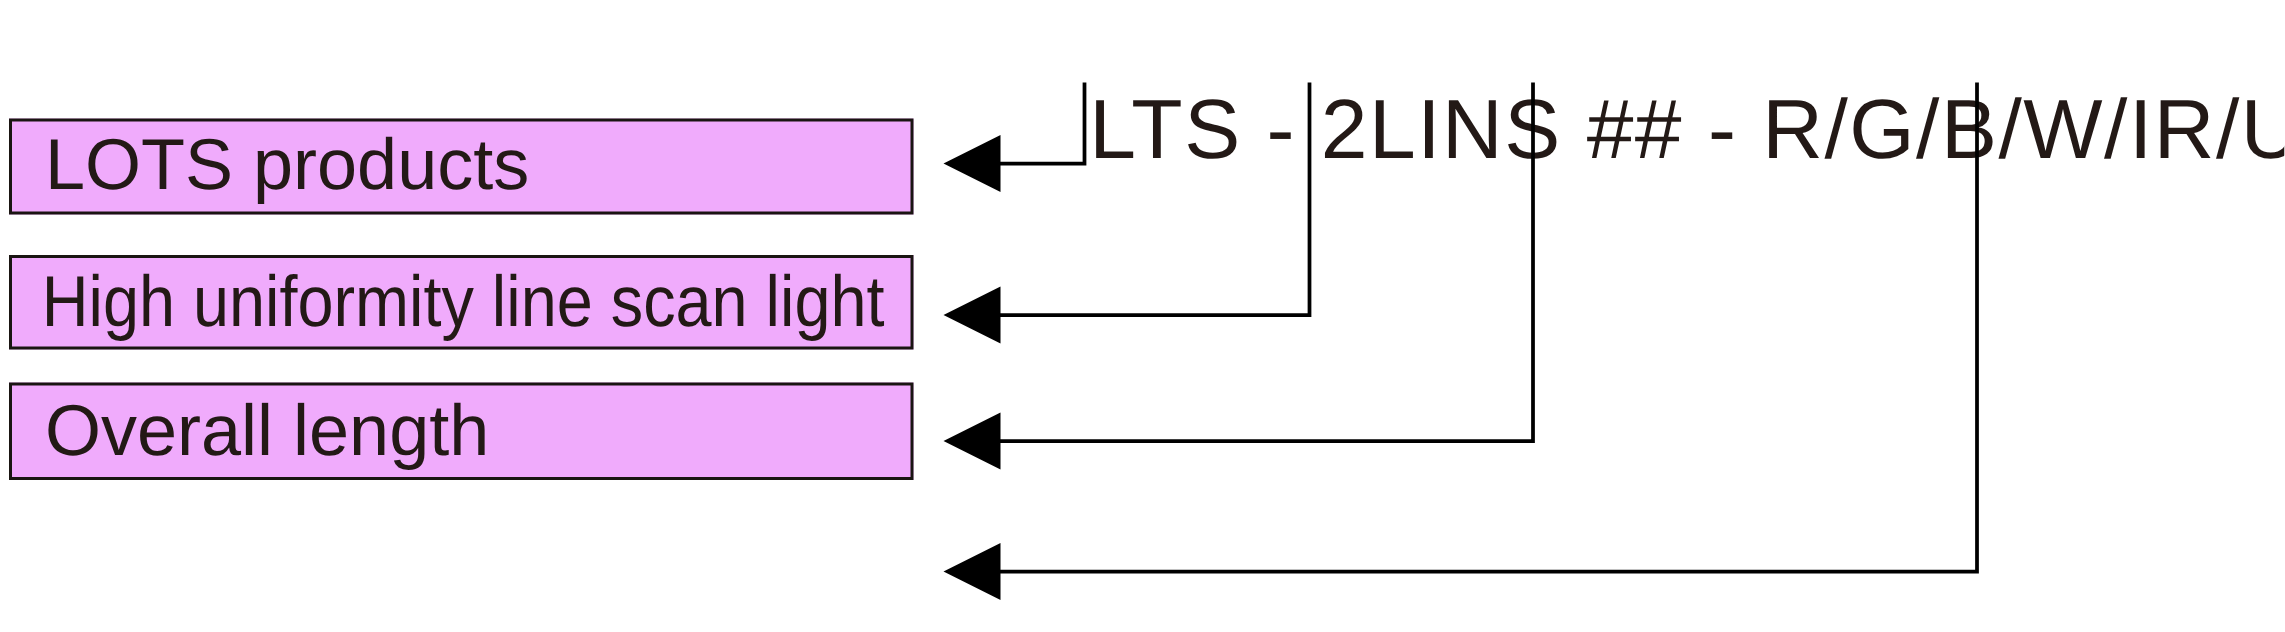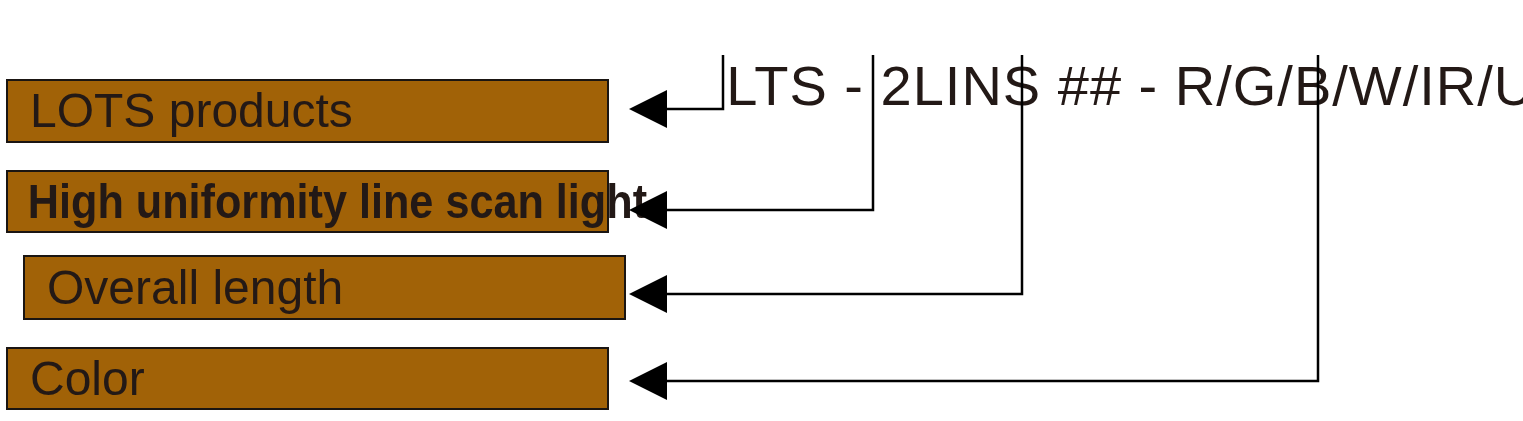--- a/index.html
+++ b/index.html
@@ -34,39 +34,39 @@
     text-decoration-thickness: 2.5px;
     text-underline-offset: 4px;
     text-decoration-color: #231916;
   }
   
   .legend-box {
     position: absolute;
     left: 6px;
     width: 603px;
     border: 2.5px solid #1a1512;
-    background: #a16207;
+    background: #f0abfc;
     display: flex;
     align-items: center;
     box-sizing: border-box;
   }
   .legend-box .label {
     font-size: 48px;
     line-height: 1;
     padding-left: 22px;
     white-space: nowrap;
     color: #231916;
   }
   .legend-box .label.condensed {
     transform: scaleX(0.9);
     transform-origin: left center;
   }
   .box-1 { top: 79px;  height: 64px; }
-  .box-2 { top: 170px; height: 63px; font-weight: bold; }
-  .box-3 { top: 255px; height: 65px; margin-left: 17px; }
+  .box-2 { top: 170px; height: 63px; }
+  .box-3 { top: 255px; height: 65px; }
   .box-4 { top: 347px; height: 63px; }
   
   .connectors {
     position: absolute;
     left: 0;
     top: 0;
     width: 1523px;
     height: 421px;
     pointer-events: none;
   }
@@ -82,23 +82,20 @@
 
   <div class="legend-box box-1">
     <span class="label">LOTS products</span>
   </div>
   <div class="legend-box box-2">
     <span class="label condensed">High uniformity line scan light</span>
   </div>
   <div class="legend-box box-3">
     <span class="label">Overall length</span>
   </div>
-  <div class="legend-box box-4">
-    <span class="label">Color</span>
-  </div>
 
   <svg class="connectors" viewBox="0 0 1523 421" xmlns="http://www.w3.org/2000/svg">
     <g stroke="#000000" stroke-width="2.5" fill="none">
       <polyline points="723,55 723,109 655,109"></polyline>
       <polyline points="873,55 873,210 655,210"></polyline>
       <polyline points="1022,55 1022,294 655,294"></polyline>
       <polyline points="1318,55 1318,381 655,381"></polyline>
     </g>
     <g fill="#000000" stroke="none">
       <polygon points="629,109 667,90 667,128"></polygon>

